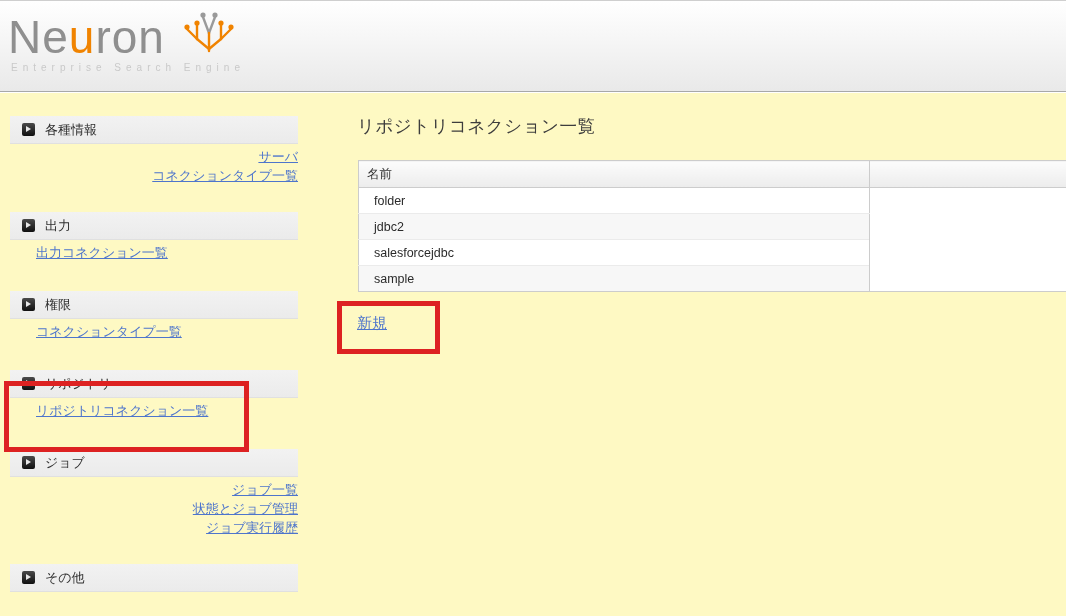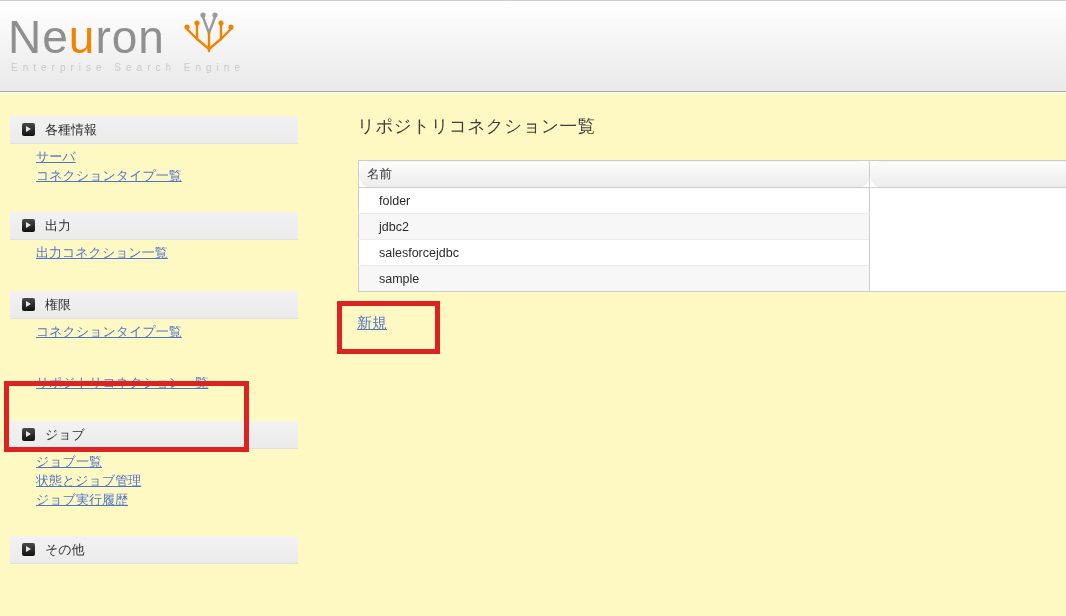--- a/index.html
+++ b/index.html
@@ -22,21 +22,21 @@
   .brand .accent { color:#f08300; }
   .tagline {
     font-size:10px; letter-spacing:5px; color:#c9c9c9; margin:1px 0 0 3px;
     white-space:nowrap;
   }
   .logo-icon { position:absolute; left:178px; top:2px; }
 
   
   .sidebar { position:absolute; left:10px; top:116px; width:288px; }
   .side-section { margin-bottom:29px; }
-  .side-section.tight { margin-bottom:27px; }
+  .side-section.tight { margin-bottom:27px;text-align:right; }
   .section-bar {
     height:28px; background:linear-gradient(#f2f2f2,#ebebeb);
     border-bottom:1px solid #e0e0e0;
     display:flex; align-items:center; padding-left:12px; cursor:pointer;
   }
   .tri-icon {
     width:13px; height:13px; border-radius:2px; flex:0 0 13px;
     background:linear-gradient(#4a4a4a,#101010);
     position:relative; margin-right:10px;
   }
@@ -60,25 +60,24 @@
   table.conn-table {
     position:absolute; left:358px; top:160px; width:760px;
     border-collapse:collapse; table-layout:fixed;
     border:1px solid #ccc; background:#fff;
   }
   .conn-table th {
     height:27px; text-align:left; font-weight:normal;
     font-size:12.5px; color:#333; padding:0 0 0 8px;
     background:linear-gradient(#fcfcfc,#ececec);
     border-bottom:1px solid #ccc;
-    border-radius:13px;
   }
   .conn-table th.empty-head { border-left:1px solid #ccc; }
   .conn-table td {
-    height:26px; font-size:12.5px; color:#2b2b2b; padding:0 0 0 20px;
+    height:26px; font-size:12.5px; color:#2b2b2b; padding:0 0 0 15px;
     border-bottom:1px solid #ebebeb;
     margin-left:36px;
   }
   .conn-table tbody tr:nth-child(even) td.name-cell { background:#f7f7f7; }
   .conn-table tbody tr:last-child td { border-bottom:none; }
   .conn-table td.sidecell { background:#fff; border-left:1px solid #ccc; border-bottom:none; }
 
   .new-link {
     position:absolute; left:357px; top:314px;
     font-size:15px; color:#4e75cc; text-decoration:underline; cursor:pointer;
@@ -155,20 +154,24 @@
       <div class="section-bar">
         <span class="tri-icon"></span>
         <span class="section-title">権限</span>
       </div>
       <div class="side-links">
         <a>コネクションタイプ一覧</a>
       </div>
     </div>
 
     <div class="side-section">
+      <div class="section-bar">
+        <span class="tri-icon"></span>
+        <span class="section-title">リポジトリ</span>
+      </div>
       <div class="side-links">
         <a>リポジトリコネクション一覧</a>
       </div>
     </div>
 
     <div class="side-section tight">
       <div class="section-bar">
         <span class="tri-icon"></span>
         <span class="section-title">ジョブ</span>
       </div>

